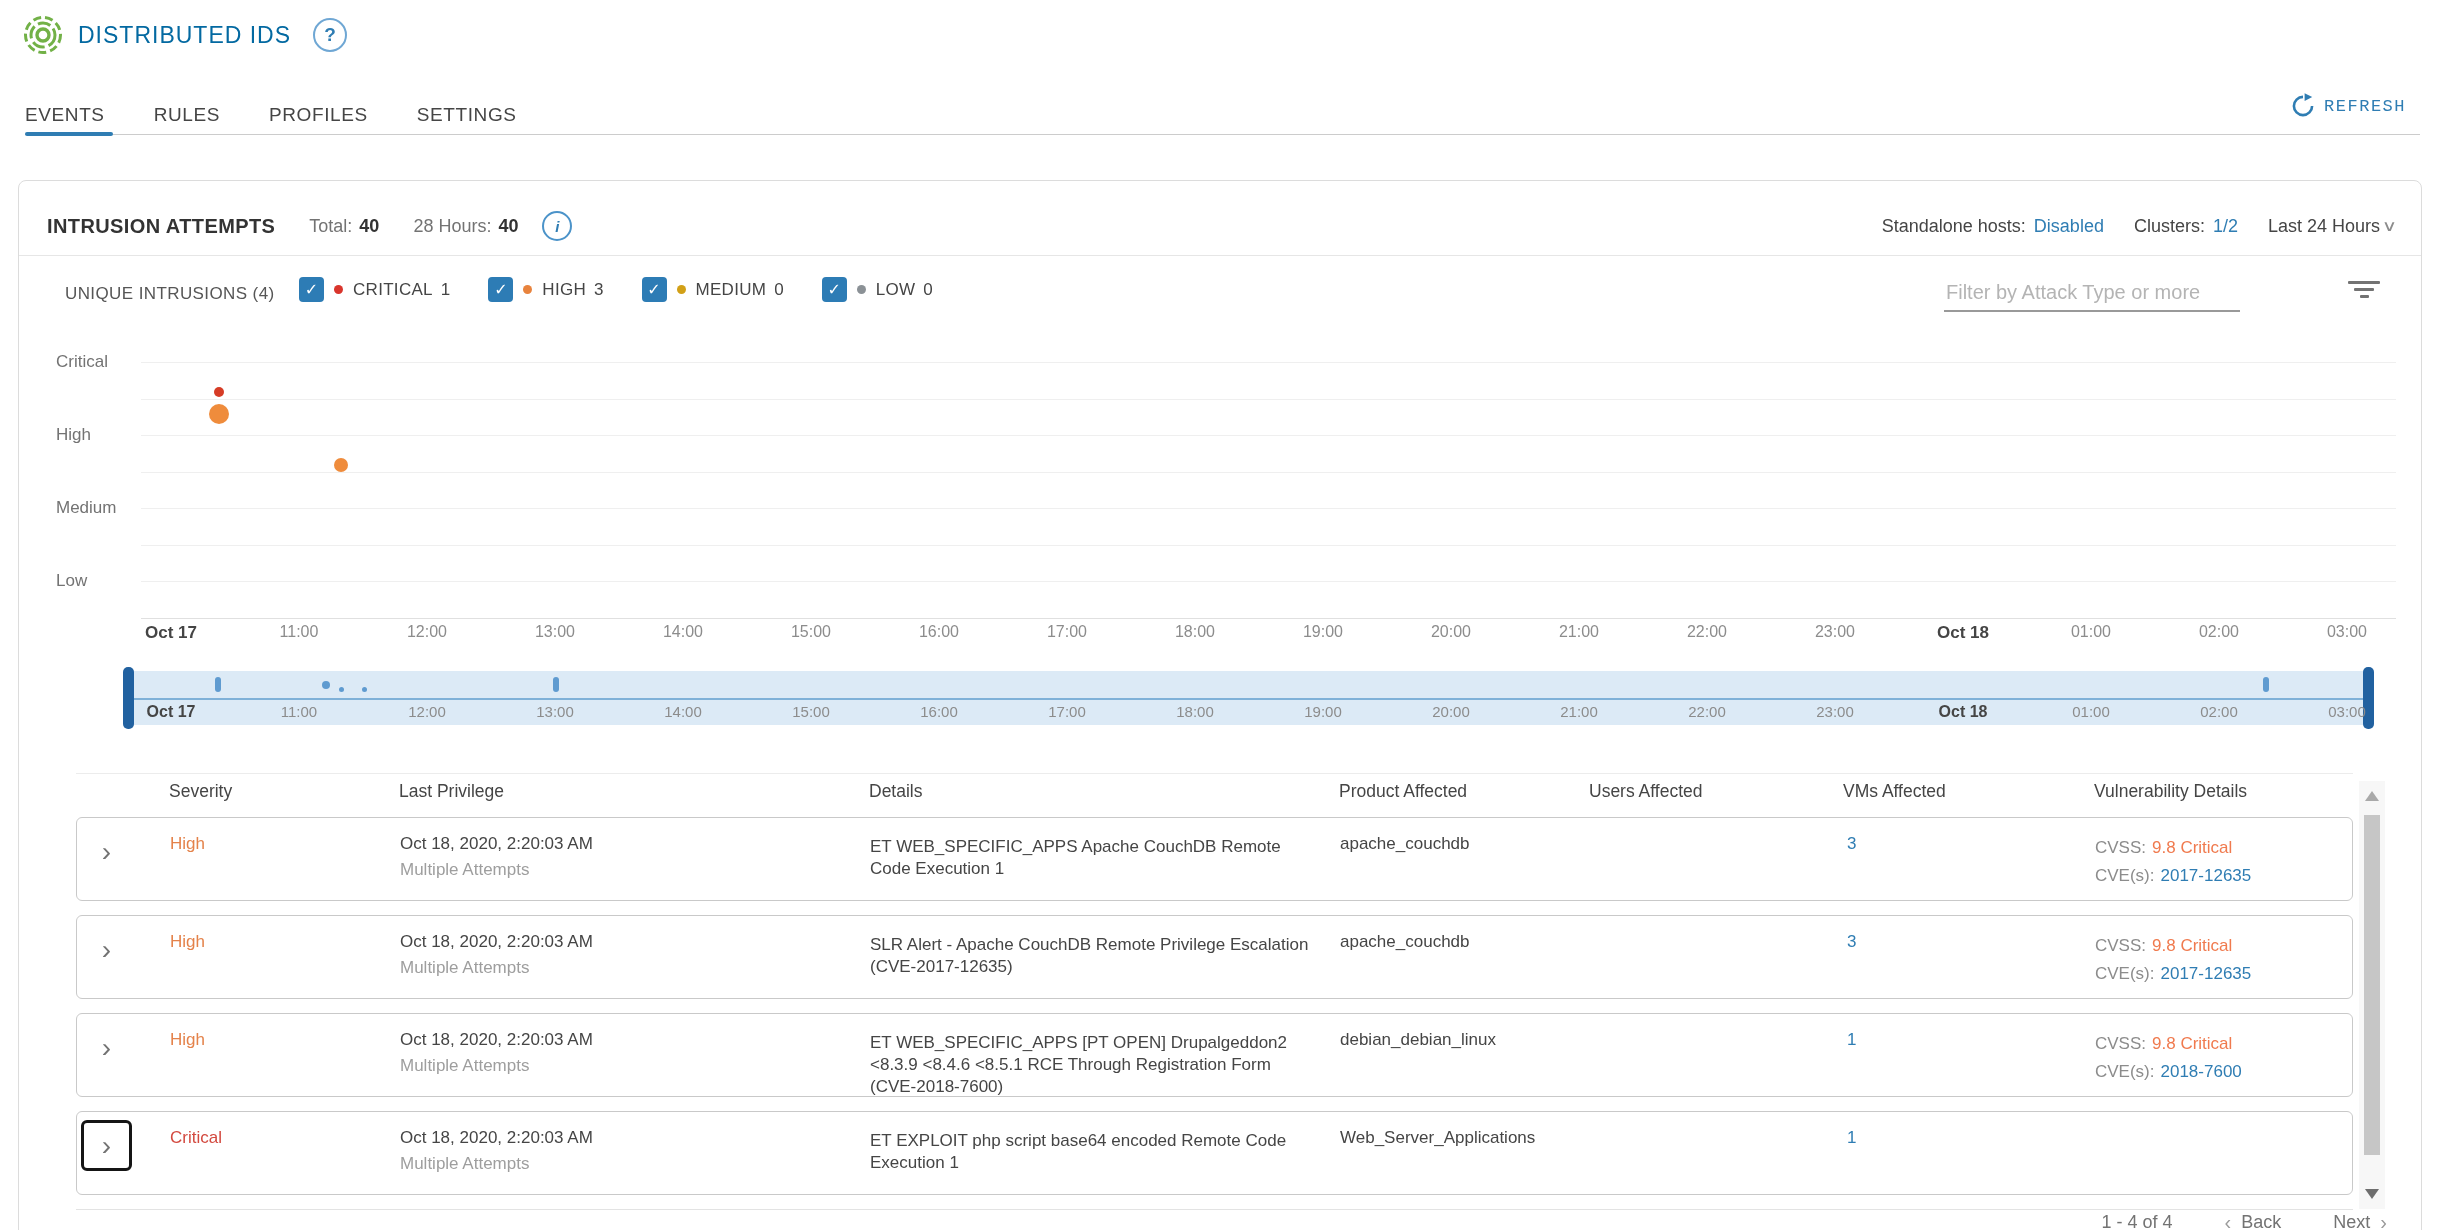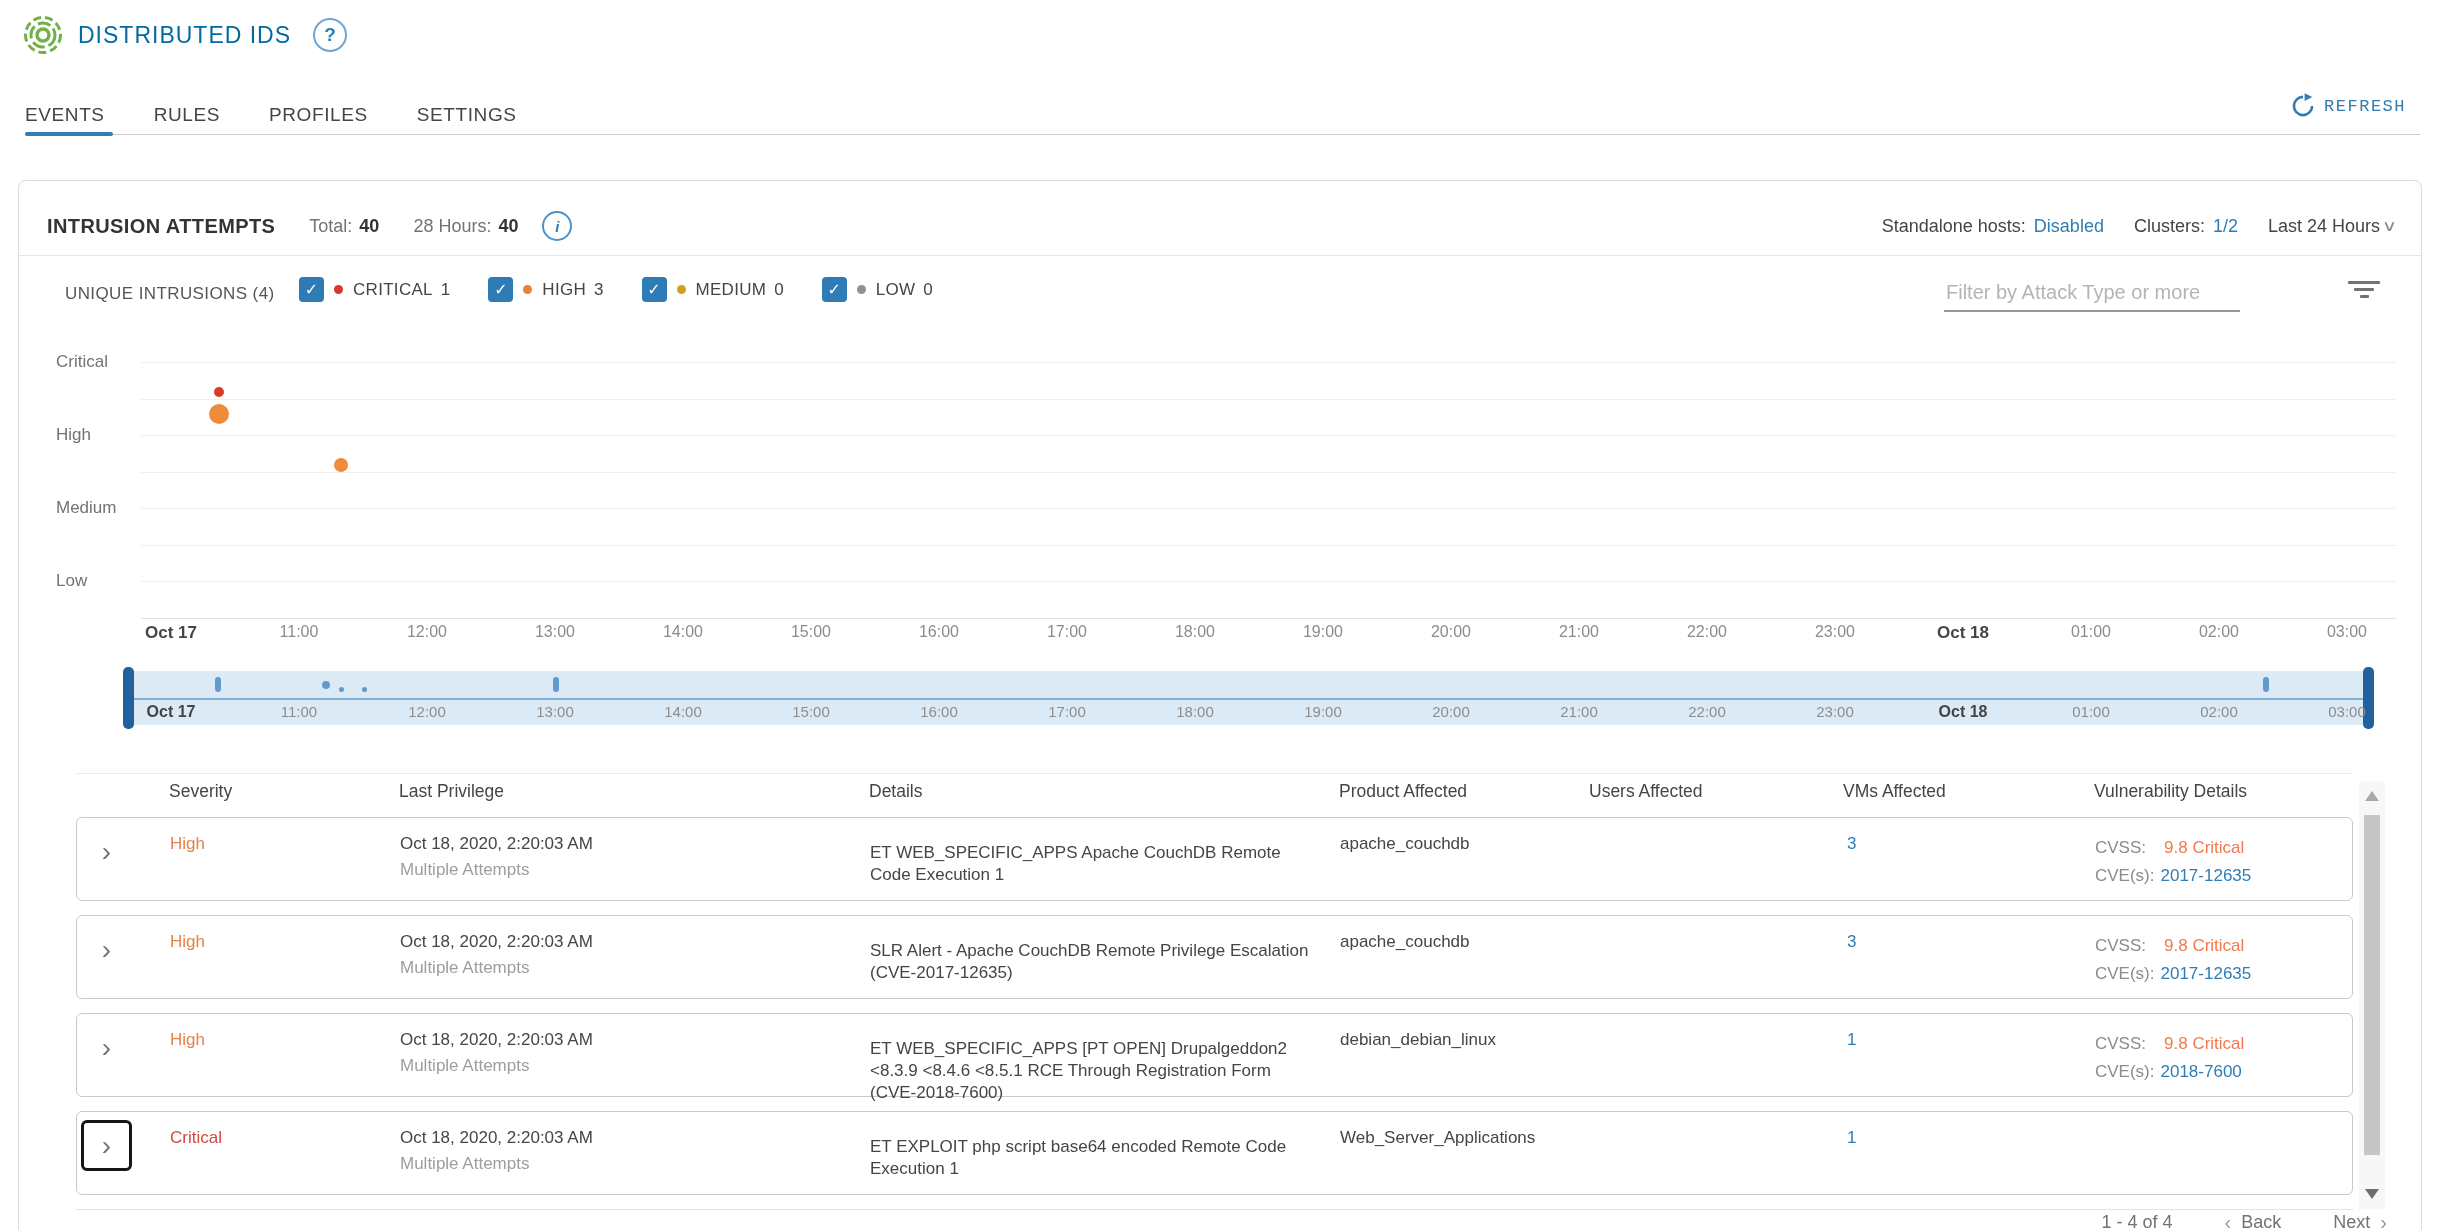--- a/index.html
+++ b/index.html
@@ -70,27 +70,27 @@
   .row{position:relative;border:1px solid #c9c9c9;border-radius:6px;background:#fff;margin-bottom:14px;min-height:84px;
        box-sizing:border-box;cursor:pointer;}
   .chev-box{position:absolute;left:4px;top:8px;width:45px;height:45px;border:3px solid transparent;border-radius:6px;
             display:flex;align-items:center;justify-content:center;}
   .chev-box.focused{border-color:#151515;}
   .chev{color:#737373;font-size:28px;line-height:1;cursor:pointer;}
   .cell{position:absolute;font-size:17px;color:#454545;}
   .sev{top:16px;left:93px;}
   .occ{top:16px;left:323px;}
   .occ .note{color:#9e9e9e;margin-top:6px;}
-  .det{top:24px;left:793px;width:445px;line-height:22px;padding-bottom:16px;}
+  .det{top:18px;left:793px;width:445px;line-height:22px;padding-bottom:16px;}
   .prod{top:16px;left:1263px;}
   .usr{top:16px;left:1513px;}
   .vms{top:16px;left:1770px;color:#2f7db3;cursor:pointer;}
   .vuln{top:16px;left:2018px;line-height:28px;}
   .vuln .glabel{color:#8c8c8c;}
-  .vuln .cvss{color:#f07a4e;margin-left:18px;}
+  .vuln .cvss{color:#f07a4e;margin-left:6px;}
   .vuln .cve{color:#2f7db3;margin-left:6px;cursor:pointer;}
   
   .sbar{position:absolute;left:2340px;top:600px;width:26px;height:428px;background:#f7f7f7;}
   .sbar .up{position:absolute;top:10px;left:6px;width:0;height:0;border-left:7px solid transparent;
             border-right:7px solid transparent;border-bottom:10px solid #a9a9a9;cursor:pointer;}
   .sbar .thumb{position:absolute;top:34px;left:5px;width:16px;height:340px;background:#c6c6c6;cursor:grab;}
   .sbar .down{position:absolute;bottom:10px;left:6px;width:0;height:0;border-left:7px solid transparent;
             border-right:7px solid transparent;border-top:10px solid #6e6e6e;cursor:pointer;}
   
   .pager{position:absolute;right:34px;top:1030px;display:flex;gap:52px;font-size:18px;color:#737373;align-items:center;}

